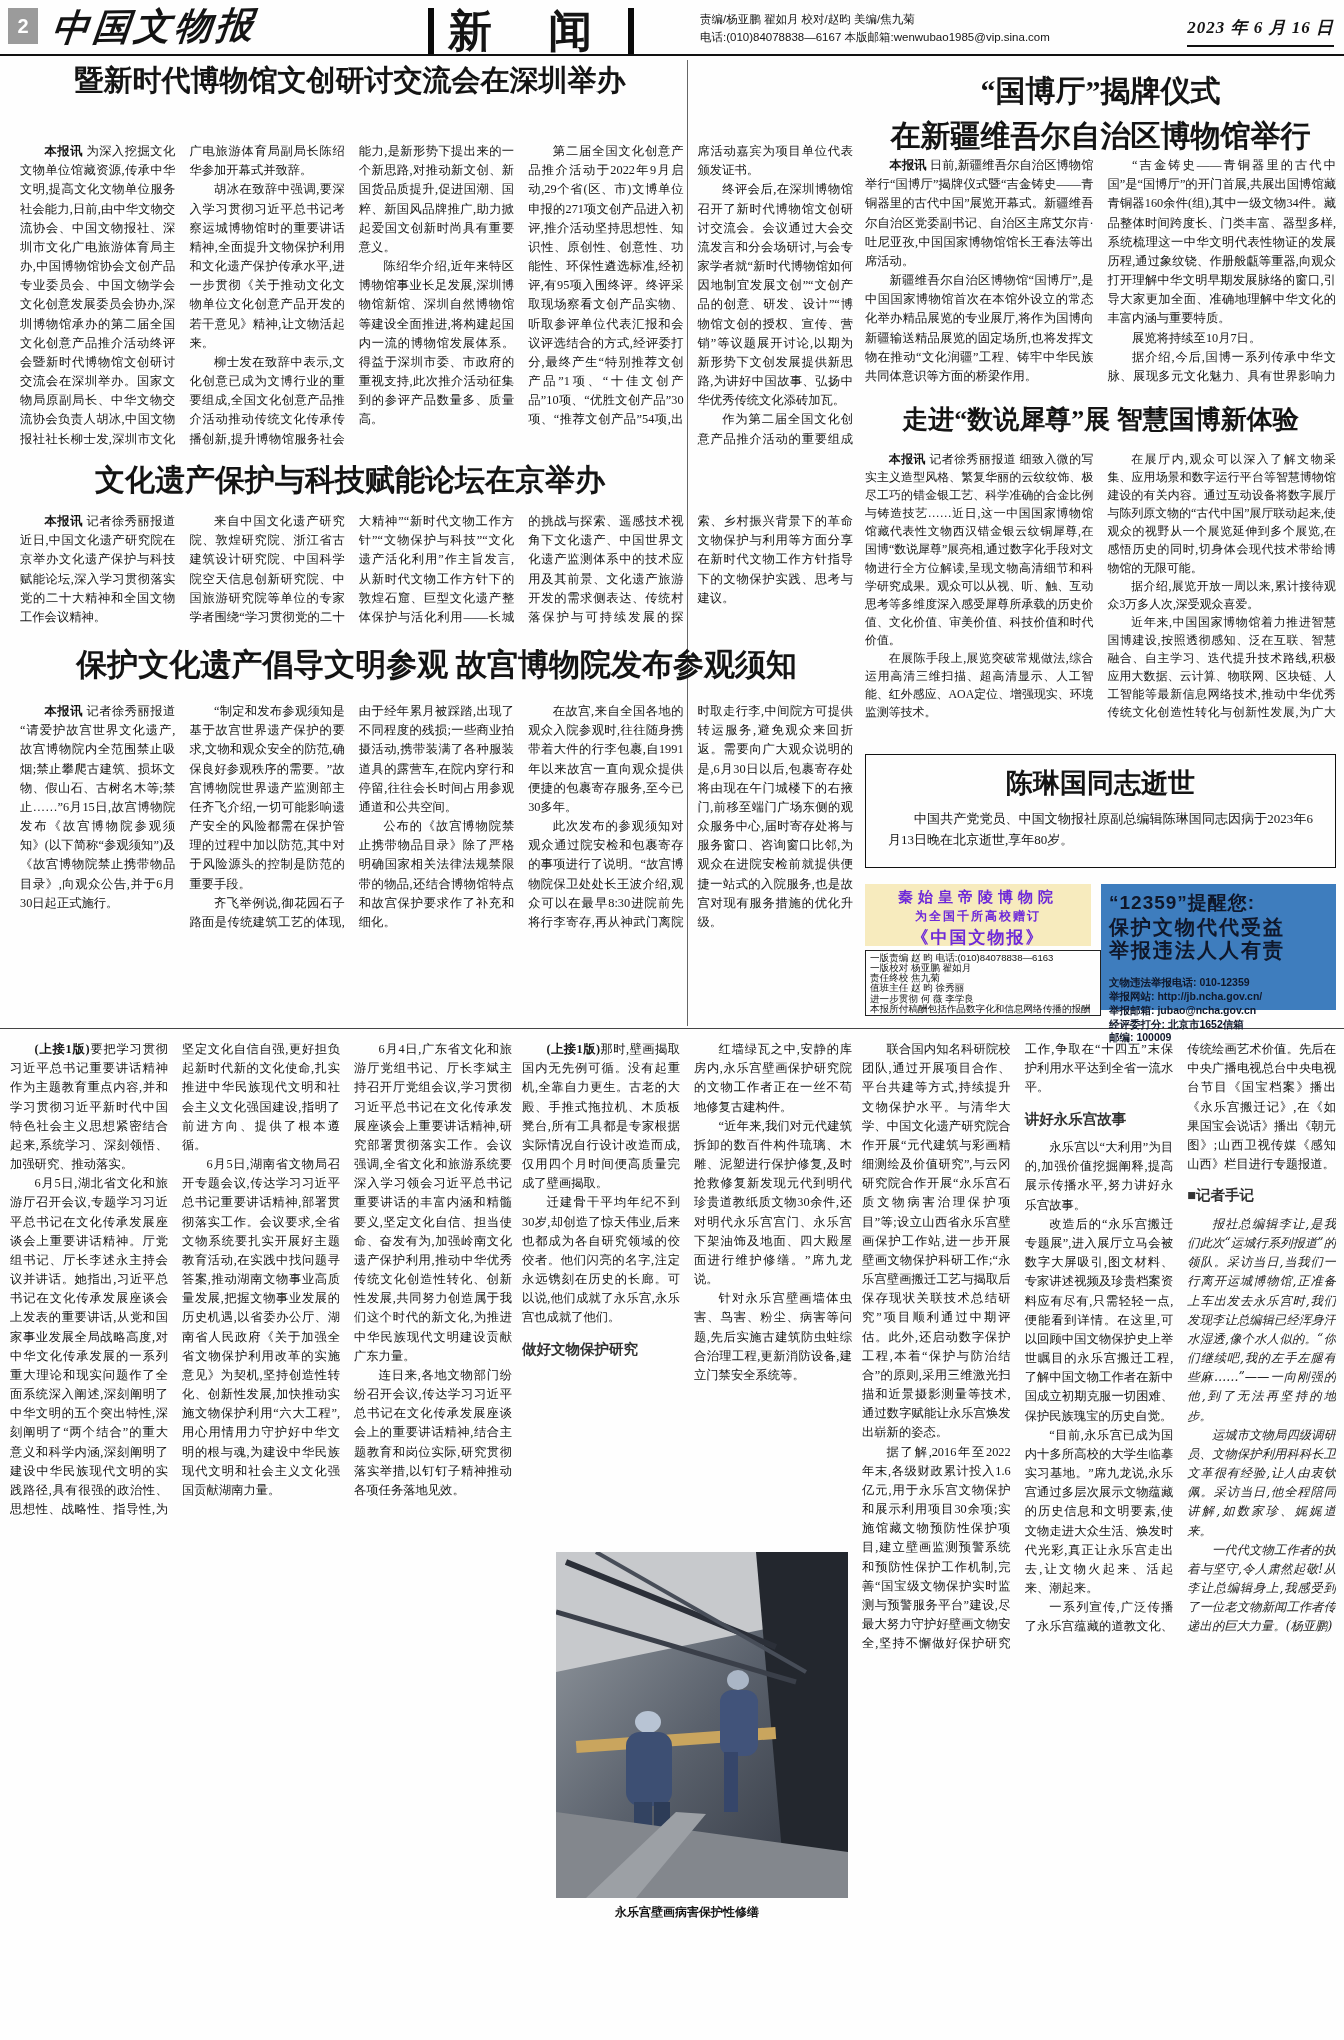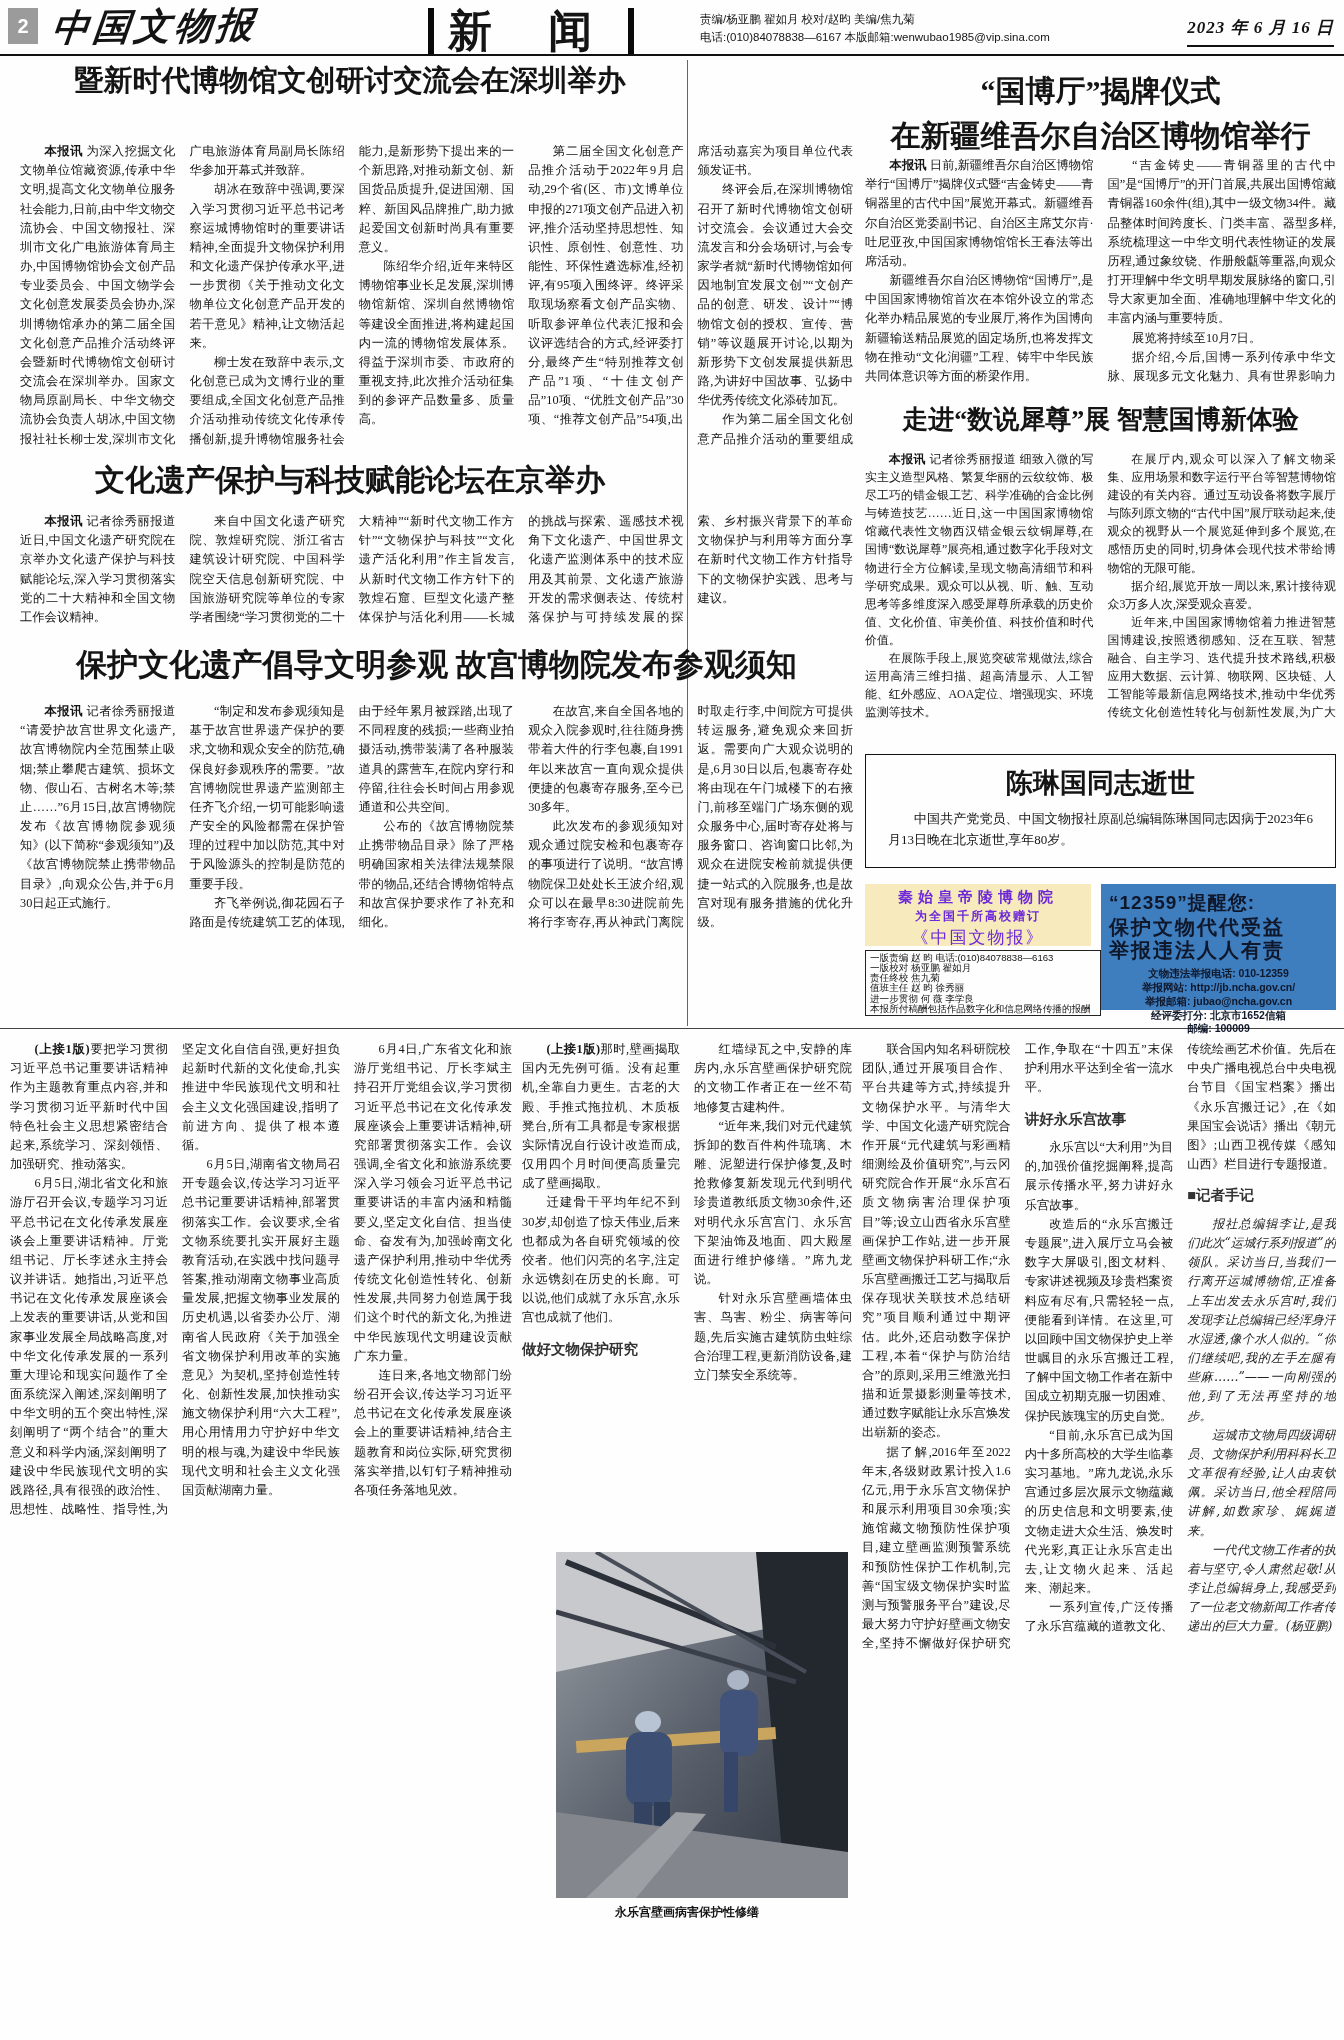--- a/index.html
+++ b/index.html
@@ -47,29 +47,29 @@
                        font-family:"Liberation Sans",sans-serif;color:#333;}
   .body-block .note{font-style:italic;font-family:"DejaVu Serif",serif;color:#222;}
   
   .obit{position:absolute;left:865px;top:754px;width:469px;height:112px;border:1px solid #111;}
   .obit-title{text-align:center;font-weight:bold;font-size:27px;margin-top:10px;}
   .obit-body{font-size:13px;line-height:1.6;text-align:justify;text-indent:2em;margin:8px 22px 0;}
   .yad{position:absolute;left:865px;top:884px;width:226px;height:58px;background:#f7ebbe;
        text-align:center;color:#6d28d9;padding-top:4px;}
   .yad .l1{font-weight:bold;font-size:15px;letter-spacing:5px;}
   .yad .l2{font-weight:bold;font-size:12px;letter-spacing:2px;margin-top:1px;}
-  .yad .l3{font-weight:normal;font-size:17px;letter-spacing:2px;margin-top:1px;}
+  .yad .l3{font-weight:bold;font-size:17px;letter-spacing:2px;margin-top:1px;}
   .staff{position:absolute;left:865px;top:950px;width:226px;height:60px;border:1px solid #222;
          font-size:9.6px;line-height:1.06;padding:2px 4px;font-family:"Liberation Sans",sans-serif;}
   .staff div{white-space:nowrap;overflow:hidden;}
   .bad{position:absolute;left:1101px;top:884px;width:235px;height:126px;background:#3e7dbe;
        color:#0f172a;padding:6px 8px;box-sizing:border-box;font-family:"Liberation Sans",sans-serif;}
   .bad .t{font-weight:bold;font-size:19px;letter-spacing:1px;}
   .bad .l{font-weight:bold;font-size:20px;letter-spacing:2px;line-height:1.15;}
-  .bad .d{font-weight:bold;font-size:10.5px;line-height:1.32;margin-top:5px;text-align:center;}
+  .bad .d{font-weight:bold;font-size:10.5px;line-height:1.32;margin-top:14px;}
   
   .photo{position:absolute;left:556px;top:1552px;width:292px;height:346px;background:#555;}
   .caption{position:absolute;left:522px;top:1904px;width:330px;text-align:center;
            font-size:12px;font-weight:bold;font-family:"Liberation Sans",sans-serif;}
   b{font-weight:bold;}
 </style>
 </head>
 <body>
 
 <div class="page">

